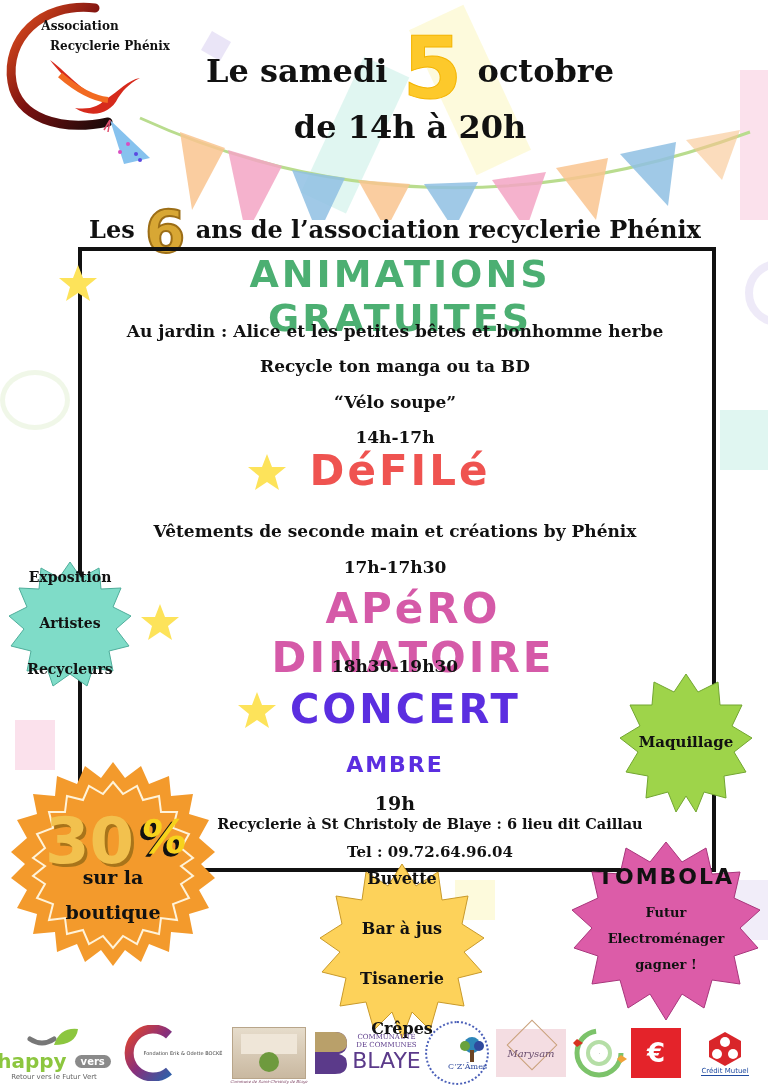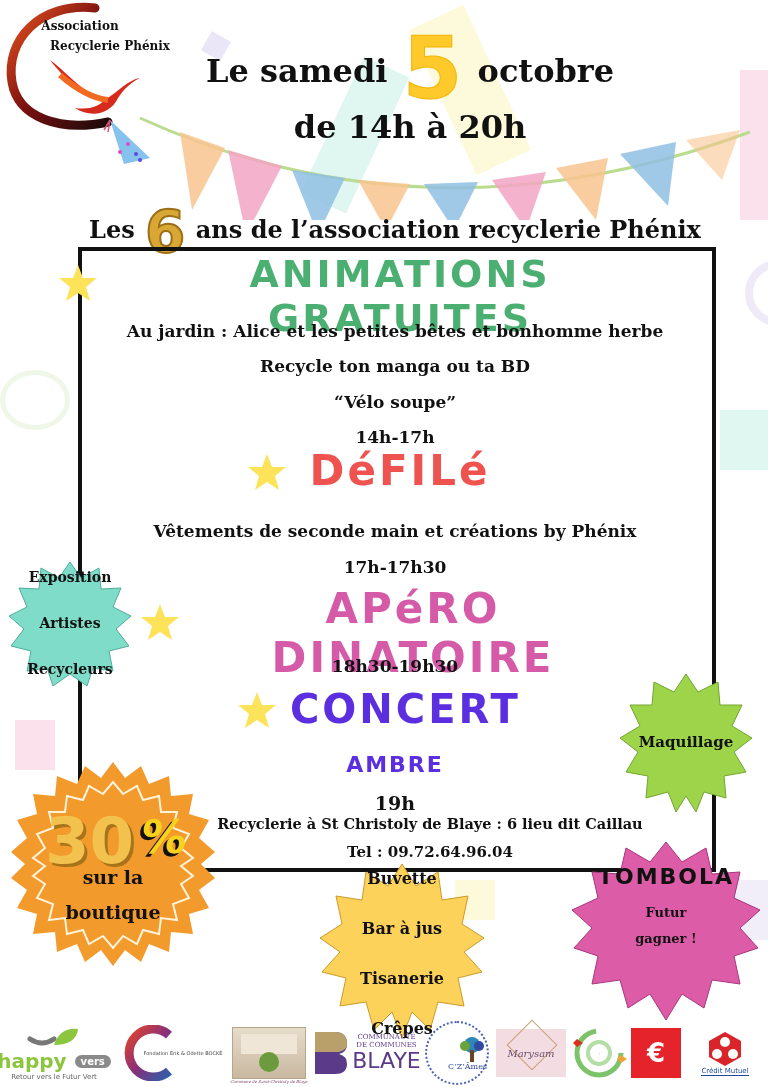--- a/index.html
+++ b/index.html
@@ -164,20 +164,21 @@
   </div>
 </div>
 
 <div class="badge" style="left:568px;top:838px;width:196px;height:186px;">
   <svg width="196" height="186" viewBox="0 0 196 186">
     <polygon points="98,4 114,24 138,10 144,36 172,34 166,60 192,72 172,90 190,110 166,118 172,146 144,142 136,170 114,156 98,182 82,156 60,170 52,142 24,146 30,118 6,110 24,90 4,72 30,60 24,34 52,36 58,10 82,24" fill="#dc5ca8" stroke="#a8367c" stroke-width="1"></polygon>
   </svg>
   <div class="abs headline" style="left:0;top:26px;width:196px;text-align:center;font-size:22px;color:#111;letter-spacing:2px;">TOMBOLA</div>
   <div class="abs" style="left:0;top:62px;width:196px;text-align:center;font-weight:bold;font-size:13px;line-height:26px;display:flex;flex-direction:column;">
     <span>Futur</span>
+    <span>Electroménager</span>
     <span>gagner !</span>
   </div>
 </div>
 
 <div class="logo" style="left:0;width:108px;flex-direction:column;">
   <svg width="60" height="24" viewBox="0 0 60 24">
     <path d="M6 14 Q 18 22 30 14" stroke="#777" stroke-width="5" fill="none" stroke-linecap="round"></path>
     <path d="M30 20 Q 36 2 54 4 Q 52 20 30 20 Z" fill="#8cc63f"></path>
   </svg>
   <div style="display:flex;align-items:center;gap:8px;">

